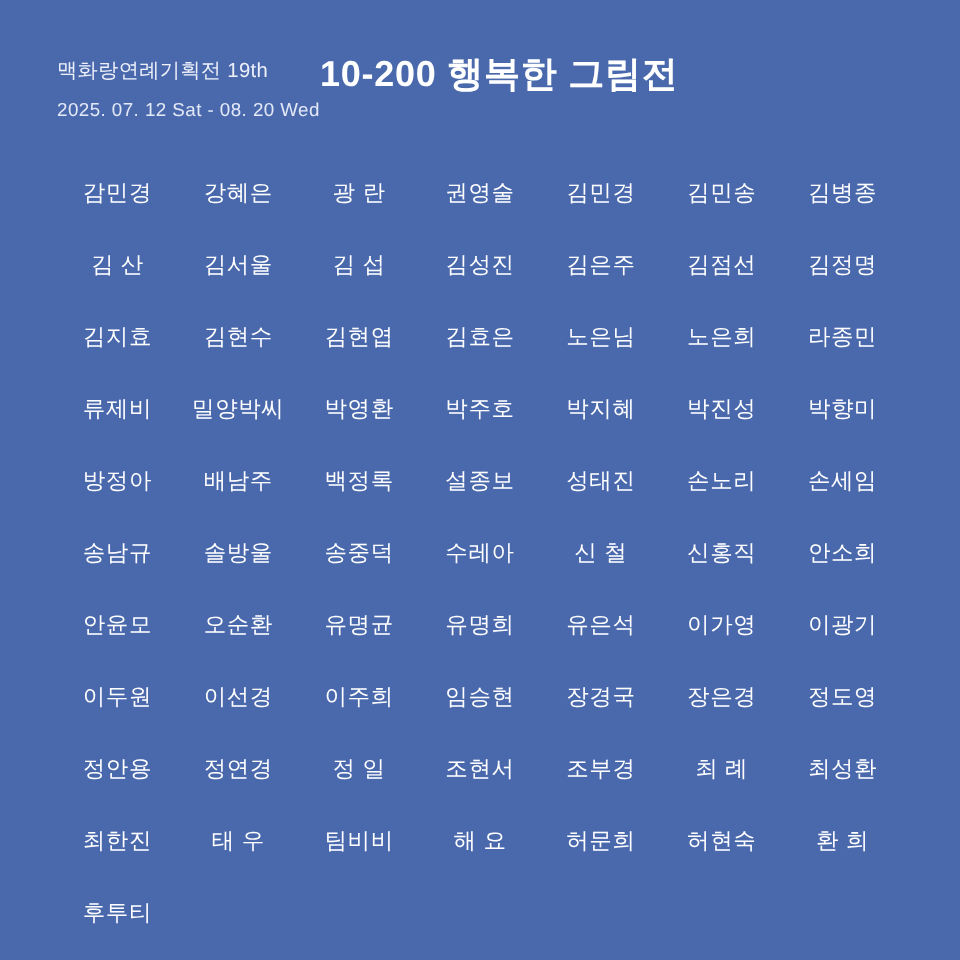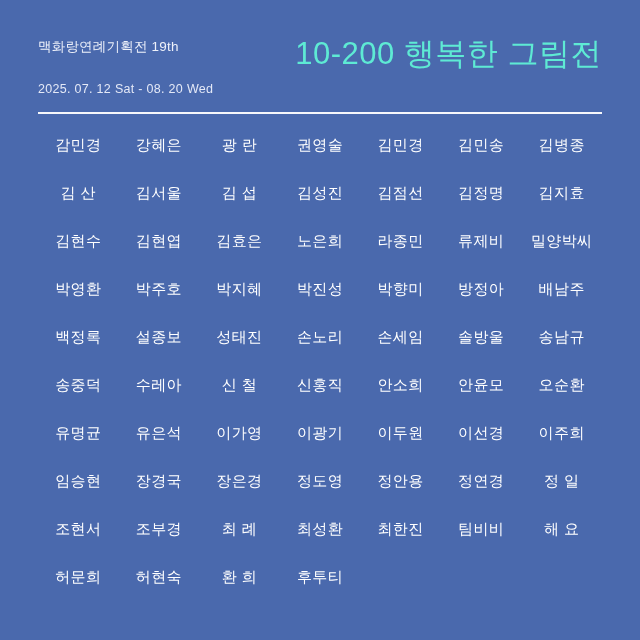--- a/index.html
+++ b/index.html
@@ -19,51 +19,49 @@
     width: 640px;
     height: 640px;
     box-sizing: border-box;
     padding: 32px 38px 18px 38px;
     display: flex;
     flex-direction: column;
   }
   .header {
     display: flex;
     align-items: flex-start;
-    justify-content: space-between;
     padding-bottom: 16px;
   }
   .header-left {
     display: flex;
     flex-direction: column;
     gap: 10px;
     padding-top: 6px;
   }
   .exhibit-name {
     font-size: 13.5px;
     letter-spacing: 0.2px;
     color: #eef1fa;
     font-weight: 400;
   }
   .exhibit-dates {
     font-size: 12.5px;
     letter-spacing: 0.3px;
     color: #e4e9f7;
     font-weight: 400;
-    margin-top: 16px;
   }
   .header-right {
     text-align: right;
     padding-top: 4px;
   }
   .title {
-    font-size: 31px;
-    font-weight: 400;
+    font-size: 24px;
+    font-weight: 700;
     letter-spacing: 0.5px;
-    color: #5eead4;
+    color: #ffffff;
     white-space: nowrap;
     line-height: 1.15;
   }
   .divider {
     height: 1.5px;
     background: #ffffff;
     opacity: 0.95;
     margin: 0 0 8px 0;
   }
   .name-grid {
@@ -111,57 +109,60 @@
     <div class="name-cell">광  란</div>
     <div class="name-cell">권영술</div>
     <div class="name-cell">김민경</div>
     <div class="name-cell">김민송</div>
     <div class="name-cell">김병종</div>
 
     <div class="name-cell">김 산</div>
     <div class="name-cell">김서울</div>
     <div class="name-cell">김  섭</div>
     <div class="name-cell">김성진</div>
+    <div class="name-cell">김은주</div>
     <div class="name-cell">김점선</div>
     <div class="name-cell">김정명</div>
 
     <div class="name-cell">김지효</div>
     <div class="name-cell">김현수</div>
     <div class="name-cell">김현엽</div>
     <div class="name-cell">김효은</div>
+    <div class="name-cell">노은님</div>
     <div class="name-cell">노은희</div>
     <div class="name-cell">라종민</div>
 
     <div class="name-cell">류제비</div>
     <div class="name-cell">밀양박씨</div>
     <div class="name-cell">박영환</div>
     <div class="name-cell">박주호</div>
     <div class="name-cell">박지혜</div>
     <div class="name-cell">박진성</div>
     <div class="name-cell">박향미</div>
 
     <div class="name-cell">방정아</div>
     <div class="name-cell">배남주</div>
     <div class="name-cell">백정록</div>
     <div class="name-cell">설종보</div>
     <div class="name-cell">성태진</div>
     <div class="name-cell">손노리</div>
     <div class="name-cell">손세임</div>
 
+    <div class="name-cell">송남규</div>
     <div class="name-cell">솔방울</div>
-    <div class="name-cell">송남규</div>
     <div class="name-cell">송중덕</div>
     <div class="name-cell">수레아</div>
     <div class="name-cell">신  철</div>
     <div class="name-cell">신홍직</div>
 
     <div class="name-cell">안소희</div>
     <div class="name-cell">안윤모</div>
     <div class="name-cell">오순환</div>
     <div class="name-cell">유명균</div>
+    <div class="name-cell">유명희</div>
     <div class="name-cell">유은석</div>
     <div class="name-cell">이가영</div>
 
     <div class="name-cell">이광기</div>
     <div class="name-cell">이두원</div>
     <div class="name-cell">이선경</div>
     <div class="name-cell">이주희</div>
     <div class="name-cell">임승현</div>
     <div class="name-cell">장경국</div>
     <div class="name-cell">장은경</div>
@@ -169,20 +170,21 @@
     <div class="name-cell">정도영</div>
     <div class="name-cell">정안용</div>
     <div class="name-cell">정연경</div>
     <div class="name-cell">정  일</div>
     <div class="name-cell">조현서</div>
     <div class="name-cell">조부경</div>
     <div class="name-cell">최  례</div>
 
     <div class="name-cell">최성환</div>
     <div class="name-cell">최한진</div>
+    <div class="name-cell">태  우</div>
     <div class="name-cell">팀비비</div>
     <div class="name-cell">해  요</div>
 
     <div class="name-cell">허문희</div>
     <div class="name-cell">허현숙</div>
     <div class="name-cell">환  희</div>
     <div class="name-cell">후투티</div>
     <div class="name-cell empty"></div>
     <div class="name-cell empty"></div>
     <div class="name-cell empty"></div>

